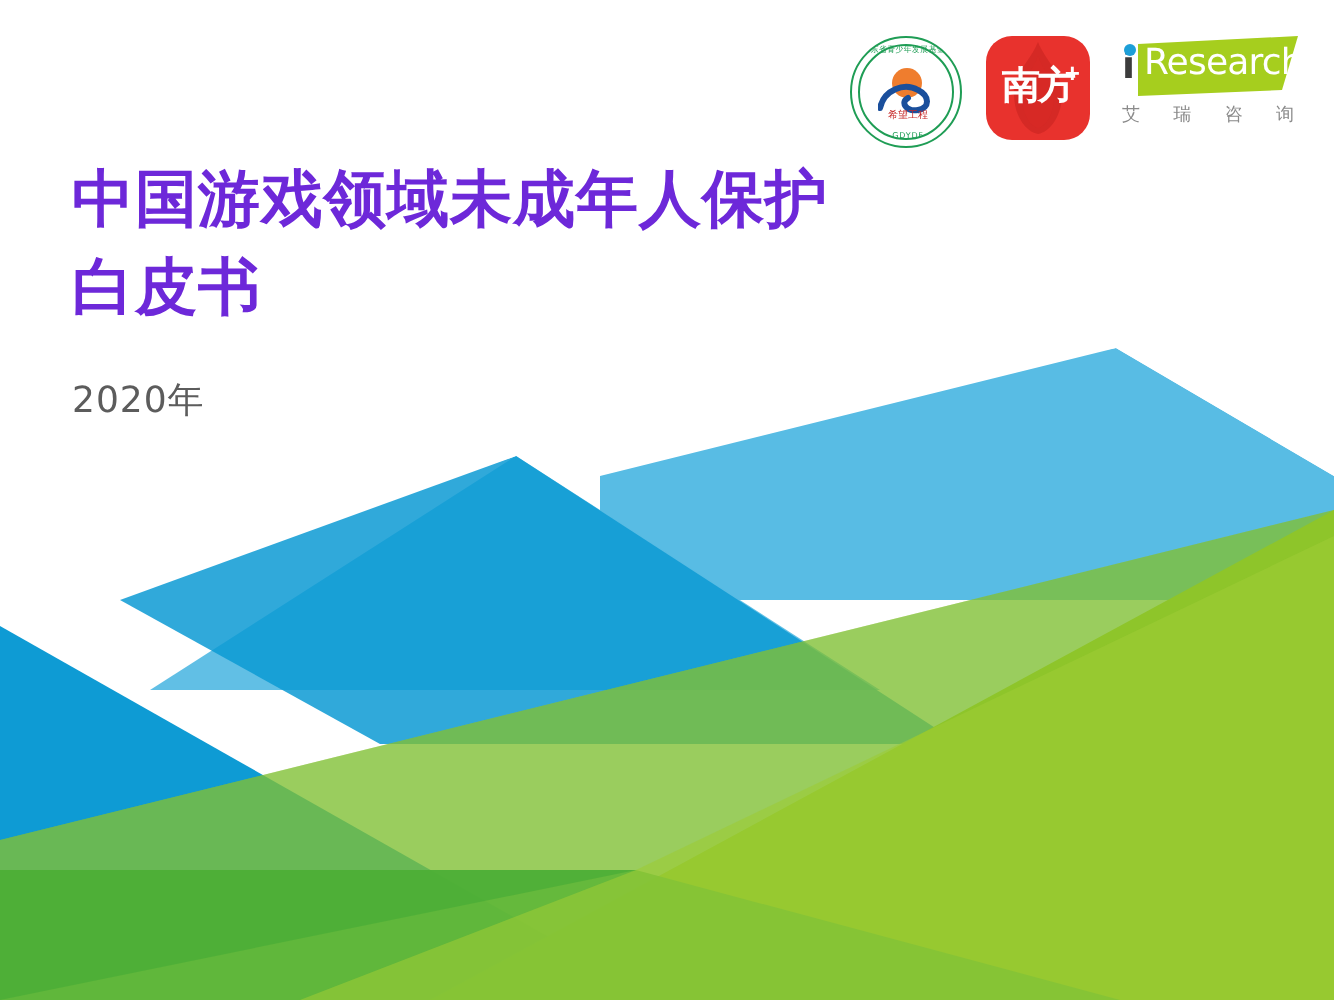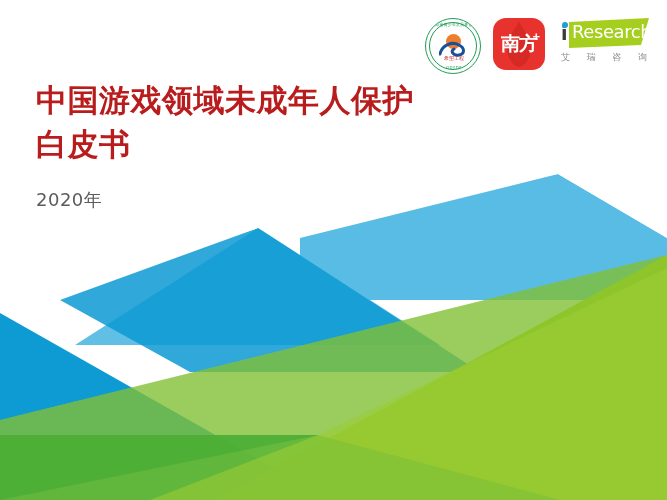--- a/index.html
+++ b/index.html
@@ -192,21 +192,21 @@
   }
 
   
   #headline {
     position: absolute;
     left: 36px;
     top: 78px;
     z-index: 4;
   }
   #title {
-    color: #b91c1c;
+    color: #6d28d9;
     font-size: 31px;
     font-weight: bold;
     line-height: 1.42;
     letter-spacing: 0.5px;
     white-space: pre-line;
     font-family: "DejaVu Sans", sans-serif;
     margin: 0;
   }
   #subtitle {
     margin-top: 22px;

